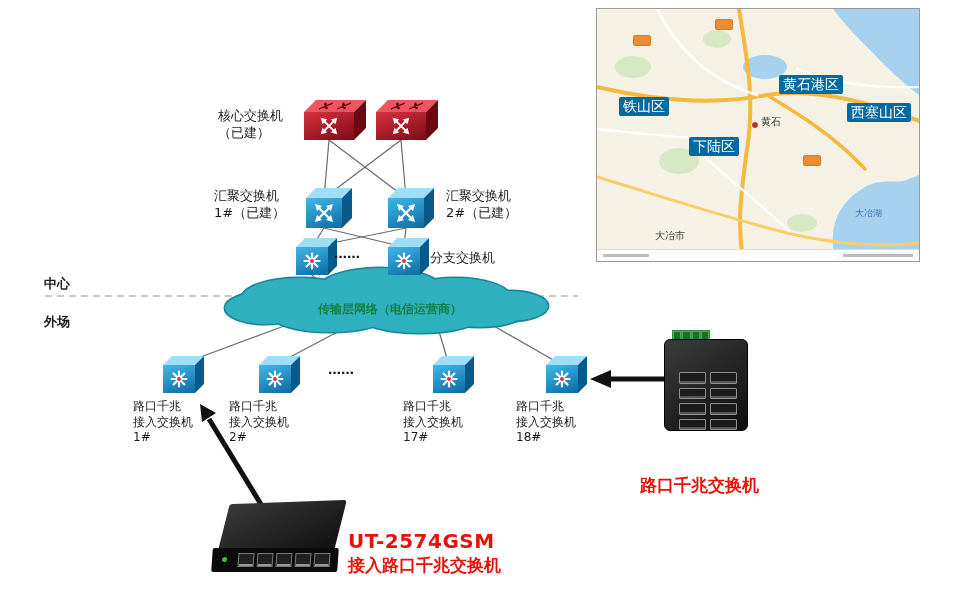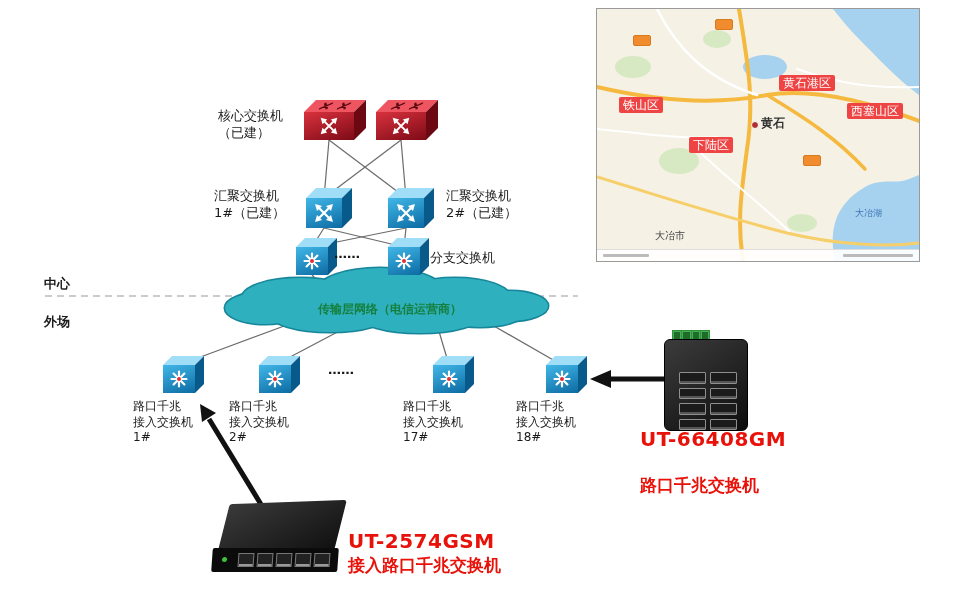--- a/index.html
+++ b/index.html
@@ -37,23 +37,23 @@
   .cube.core .c-front{left:0;top:12px;width:50px;height:28px;background:linear-gradient(160deg,#d8323e,#7d0a16);}
   .cube.core .c-top{left:0;top:0;width:50px;height:12px;background:#ef5560;}
   .cube.core .c-side{left:50px;top:12px;width:12px;height:28px;background:#6b0812;}
 
   .glyph{display:block;}
 
   
   .map{position:absolute;left:596px;top:8px;width:322px;height:252px;background:#f5f1e4;
        border:1px solid #9a9a9a;overflow:hidden;}
   .map svg{position:absolute;left:0;top:0;}
-  .badge{position:absolute;background:#ef4444;color:#fff;font-size:12px;padding:1px 4px;
+  .badge{position:absolute;background:#0369a1;color:#fff;font-size:14px;padding:1px 4px;
          border-radius:2px;line-height:1.2;white-space:nowrap;}
-  .map-city{position:absolute;font-size:12px;font-weight:bold;color:#333;white-space:nowrap;}
+  .map-city{position:absolute;font-size:10px;font-weight:normal;color:#333;white-space:nowrap;}
   .map-dot{position:absolute;width:6px;height:6px;border-radius:50%;background:#b03030;border:1px solid #fff;}
   .map-county{position:absolute;font-size:10px;color:#444;white-space:nowrap;}
   .map-water-lbl{position:absolute;font-size:9px;color:#3f74b5;white-space:nowrap;}
   .shield{position:absolute;width:16px;height:9px;background:#f08c2e;border:1px solid #d97a1f;border-radius:2px;}
   .map-attr{position:absolute;left:0;right:0;bottom:0;height:11px;background:rgba(255,255,255,.92);
             border-top:1px solid #ddd;}
   .smudge{position:absolute;top:4px;height:3px;background:#bbb;border-radius:1px;}
 
   
   .prod1{position:absolute;left:662px;top:330px;width:88px;height:100px;}
@@ -313,21 +313,20 @@
   <div class="lbl sm" style="left:229px;top:399px;width:92px;">路口千兆
 接入交换机
 2#</div>
   <div class="lbl sm" style="left:403px;top:399px;width:92px;">路口千兆
 接入交换机
 17#</div>
   <div class="lbl sm" style="left:516px;top:399px;width:92px;">路口千兆
 接入交换机
 18#</div>
 
-  <div class="red-name" style="left:640px;top:427px;">UT-66408GM</div>
   <div class="red-desc" style="left:640px;top:474px;">路口千兆交换机</div>
   <div class="red-name" style="left:348px;top:529px;">UT-2574GSM</div>
   <div class="red-desc" style="left:348px;top:554px;">接入路口千兆交换机</div>
 
   <div class="prod1">
     <div class="p1-green">
         <div></div>
         <div></div>
         <div></div>
         <div></div>

